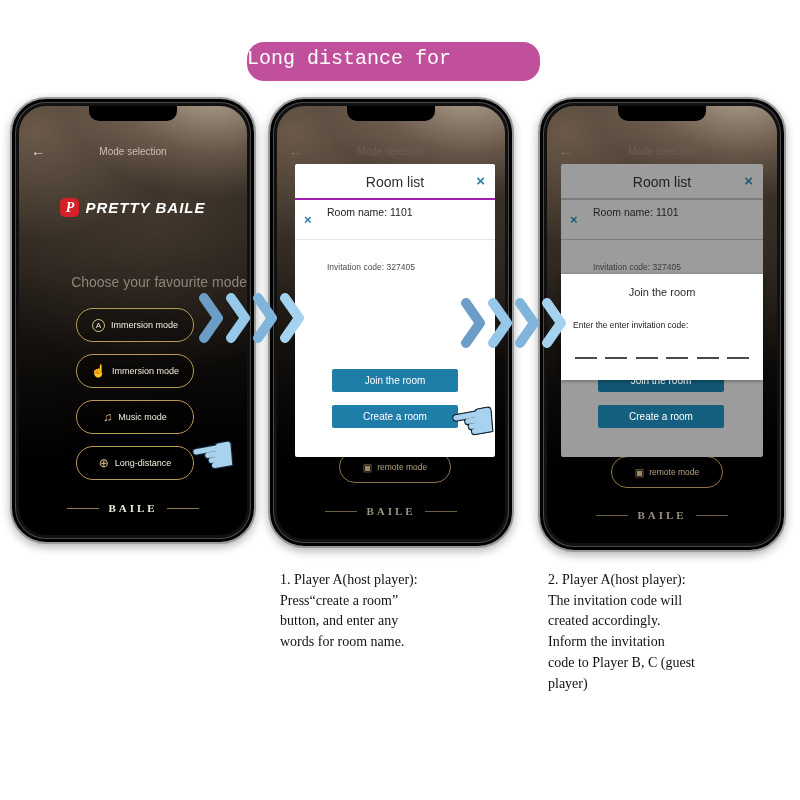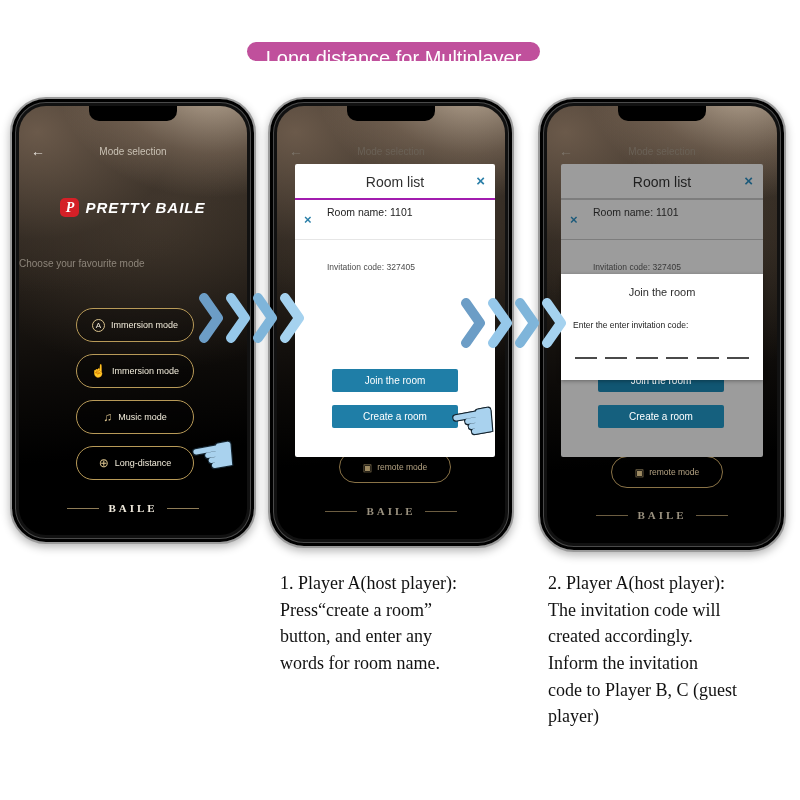--- a/index.html
+++ b/index.html
@@ -3,23 +3,23 @@
 <meta charset="utf-8">
 <style>
   :root{
     --pink:#c0509c; --teal:#1f7ea7; --gold:#b89a58; --accent:#2b7fa8;
     --hand:#a9d2ee; --red:#d42027;
   }
   *{margin:0;padding:0;box-sizing:border-box;}
   html,body{width:800px;height:800px;background:#fff;font-family:"Liberation Sans",sans-serif;position:relative;overflow:hidden;}
 
   
-  .banner{position:absolute;left:247px;top:42px;width:293px;height:19px;border-radius:17px;
-    background:var(--pink);color:#fff;font-family:Liberation Sans, sans-serif;font-size:20px;
-    text-align:center;line-height:33px;}
+  .banner{position:absolute;left:247px;top:42px;width:293px;height:39px;border-radius:17px;
+    background:var(--pink);color:#fff;font-family:Liberation Mono, monospace;font-size:20px;
+    line-height:33px;}
 
   
   .phone{position:absolute;background:#111;border-radius:36px;border:2px solid #9a9a9a;
     box-shadow:inset 0 0 0 3px #000, inset 0 0 0 4px #4a4a4a, 0 3px 10px rgba(0,0,0,.3);}
   #phone1{left:10px;top:97px;width:246px;height:447px;}
   #phone2{left:268px;top:97px;width:246px;height:451px;}
   #phone3{left:538px;top:97px;width:248px;height:455px;}
   .screen{position:absolute;left:7px;top:7px;right:7px;bottom:7px;border-radius:27px;overflow:hidden;
     background:
       radial-gradient(95% 38% at 85% -6%, rgba(214,196,174,.85), rgba(150,128,108,.45) 45%, rgba(0,0,0,0) 72%),
@@ -35,21 +35,21 @@
     color:#efe9dc;font-family:"Liberation Serif",serif;font-size:11px;font-weight:bold;letter-spacing:3px;}
   .brand::before,.brand::after{content:"";width:32px;height:1px;background:#8f7c57;}
   .dim .brand{color:#9a917f;} .dim .brand::before,.dim .brand::after{background:#6c5d41;}
 
   
   .logo{position:absolute;left:0;right:0;top:92px;display:flex;align-items:center;justify-content:center;gap:6px;}
   .logo-badge{width:19px;height:19px;background:var(--red);border-radius:5px;color:#fff;
     font-family:"Liberation Serif",serif;font-style:italic;font-weight:bold;font-size:14px;
     display:flex;align-items:center;justify-content:center;}
   .logo-name{color:#fff;font-weight:bold;font-style:italic;font-size:15px;letter-spacing:1px;}
-  .subtitle{position:absolute;left:0;right:0;top:152px;text-align:left;color:#8d857a;font-size:10px;}
+  .subtitle{position:absolute;left:0;right:0;top:168px;text-align:right;color:#8d857a;font-size:14px;}
   .mode-btn{position:absolute;left:57px;width:118px;height:34px;border:1px solid var(--gold);
     border-radius:17px;display:flex;align-items:center;justify-content:center;gap:6px;
     color:#f2ecdb;font-size:9px;background:rgba(0,0,0,.25);}
   .mode-icon{color:#d9c28c;font-size:12px;line-height:12px;}
   .icon-ring{width:13px;height:13px;border:1px solid #d9c28c;border-radius:50%;
     display:flex;align-items:center;justify-content:center;font-size:8px;color:#f2ecdb;}
 
   
   .modal{position:absolute;background:#fff;border-radius:2px;z-index:2;}
   .modal-header{position:relative;height:36px;border-bottom:2px solid #a21caf;}
@@ -88,21 +88,21 @@
 
   
   .arrows{position:absolute;display:flex;gap:0;z-index:5;}
   #arrows1{left:197px;top:288px;} #arrows2{left:459px;top:293px;}
   .hand{position:absolute;z-index:6;font-size:52px;line-height:52px;color:var(--hand);
     text-shadow:-1px -1px 0 #14242f,1px -1px 0 #14242f,-1px 1px 0 #14242f,1px 1px 0 #14242f;
     transform:rotate(-10deg);}
   #hand1{left:190px;top:430px;} #hand2{left:450px;top:396px;}
 
   
-  .caption{position:absolute;font-family:"Liberation Serif",serif;font-size:18px;color:#111;
+  .caption{position:absolute;font-family:"Liberation Serif",serif;font-size:14px;color:#111;
     line-height:1.48;white-space:pre-line;}
   #caption1{left:280px;top:570px;width:240px;}
   #caption2{left:548px;top:570px;width:250px;}
 </style>
 </head>
 <body>
 
 <div class="banner">Long distance for Multiplayer</div>
 
 <div class="phone" id="phone1">

